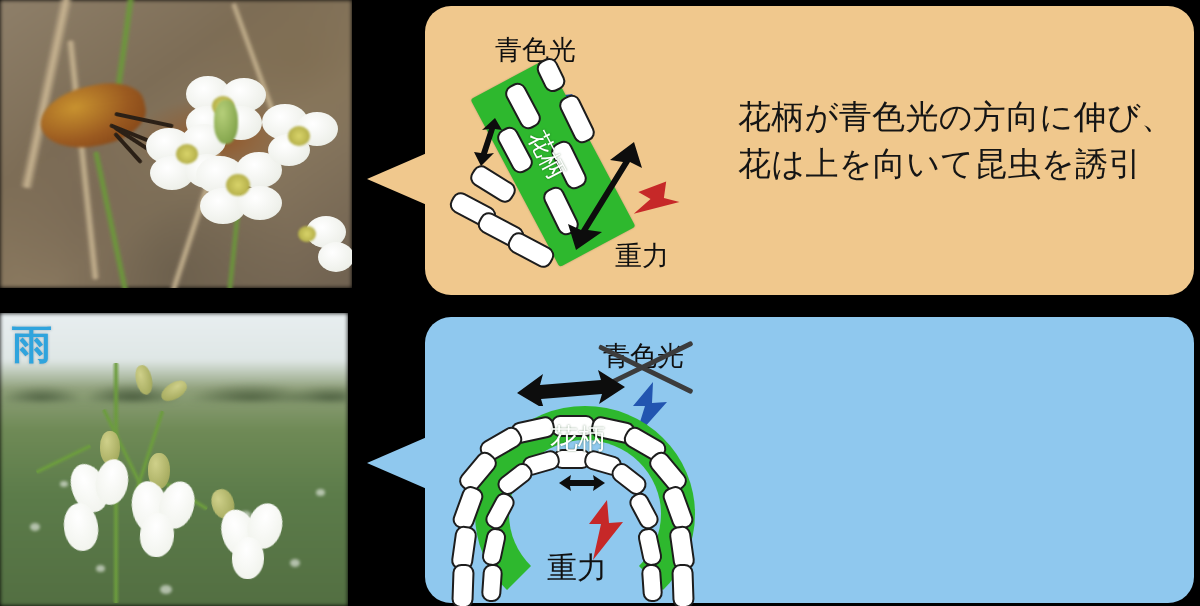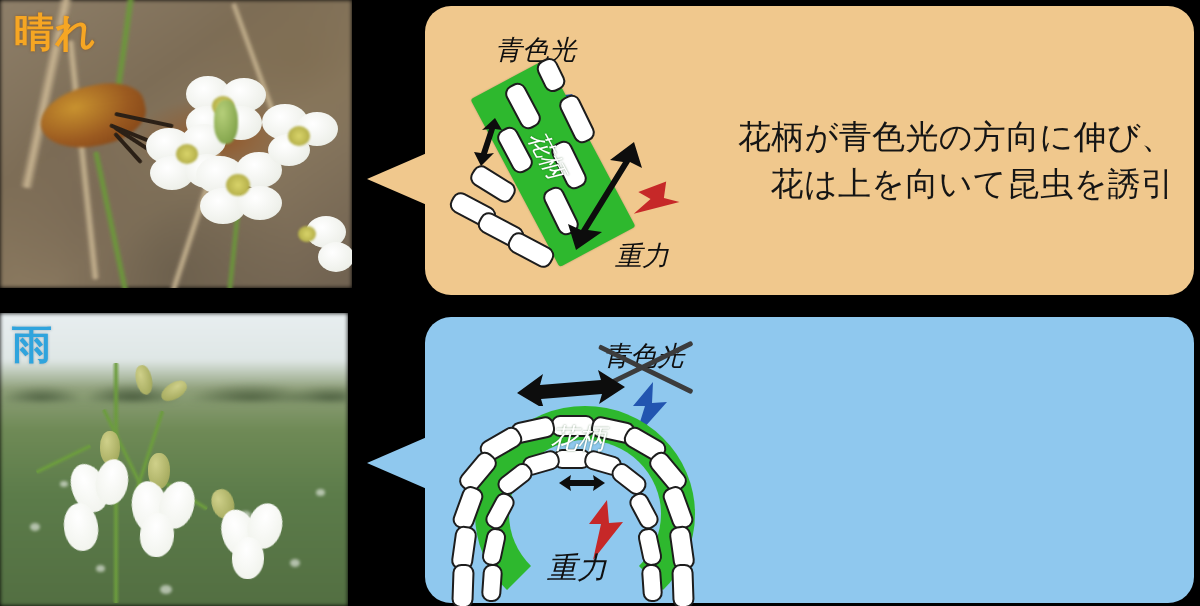--- a/index.html
+++ b/index.html
@@ -153,25 +153,25 @@
 
   .bubble-text {
     position: absolute;
     color: #151515;
     font-size: 33px;
     line-height: 1.42;
     letter-spacing: .01em;
     white-space: pre-line;
     font-family: "DejaVu Sans", "Liberation Sans", sans-serif;
   }
-  .text-sunny { left: 738px; top: 114px; text-align: right; }
+  .text-sunny { left: 738px; top: 94px; }
   .text-rain  { left: 738px; top: 416px; }
 
   
-  .diagram { position: absolute; font-style: italic; }
+  .diagram { position: absolute; }
   .diag-sunny { left: 440px; top: 10px;  width: 290px; height: 280px; }
   .diag-rain  { left: 435px; top: 320px; width: 300px; height: 280px; }
 
   .diag-label {
     position: absolute;
     font-size: 27px;
     color: #101010;
     font-family: "DejaVu Sans", "Liberation Sans", sans-serif;
     white-space: nowrap;
   }
@@ -260,21 +260,20 @@
     <div class="petal" style="left:268px; top:134px; width:42px; height:32px;"></div>
     <div class="flower-core" style="left:288px; top:126px; width:22px; height:20px;"></div>
 
     <div class="petal" style="left:306px; top:216px; width:40px; height:32px;"></div>
     <div class="petal" style="left:318px; top:242px; width:36px; height:30px;"></div>
     <div class="flower-core" style="left:298px; top:226px; width:18px; height:16px;"></div>
 
     <div class="bud" style="left:214px; top:100px; width:24px; height:44px; background:radial-gradient(ellipse at 35% 30%,#b6cf7a,#86a74e 70%,#6c8c3c 100%); border-radius:46%; position:absolute; filter:blur(.8px);"></div>
   </div>
 
-  <div class="photo-label label-sunny">晴れ</div>
 
   <div class="photo photo-rain">
     <div class="ph-layer rain-bg"></div>
     <div class="rain-trees"></div>
 
     <div class="rain-speck" style="left:30px; top:210px; width:10px; height:8px;"></div>
     <div class="rain-speck" style="left:96px; top:252px; width:9px; height:7px;"></div>
     <div class="rain-speck" style="left:240px; top:198px; width:11px; height:8px;"></div>
     <div class="rain-speck" style="left:290px; top:246px; width:10px; height:8px;"></div>
     <div class="rain-speck" style="left:160px; top:272px; width:12px; height:9px;"></div>

